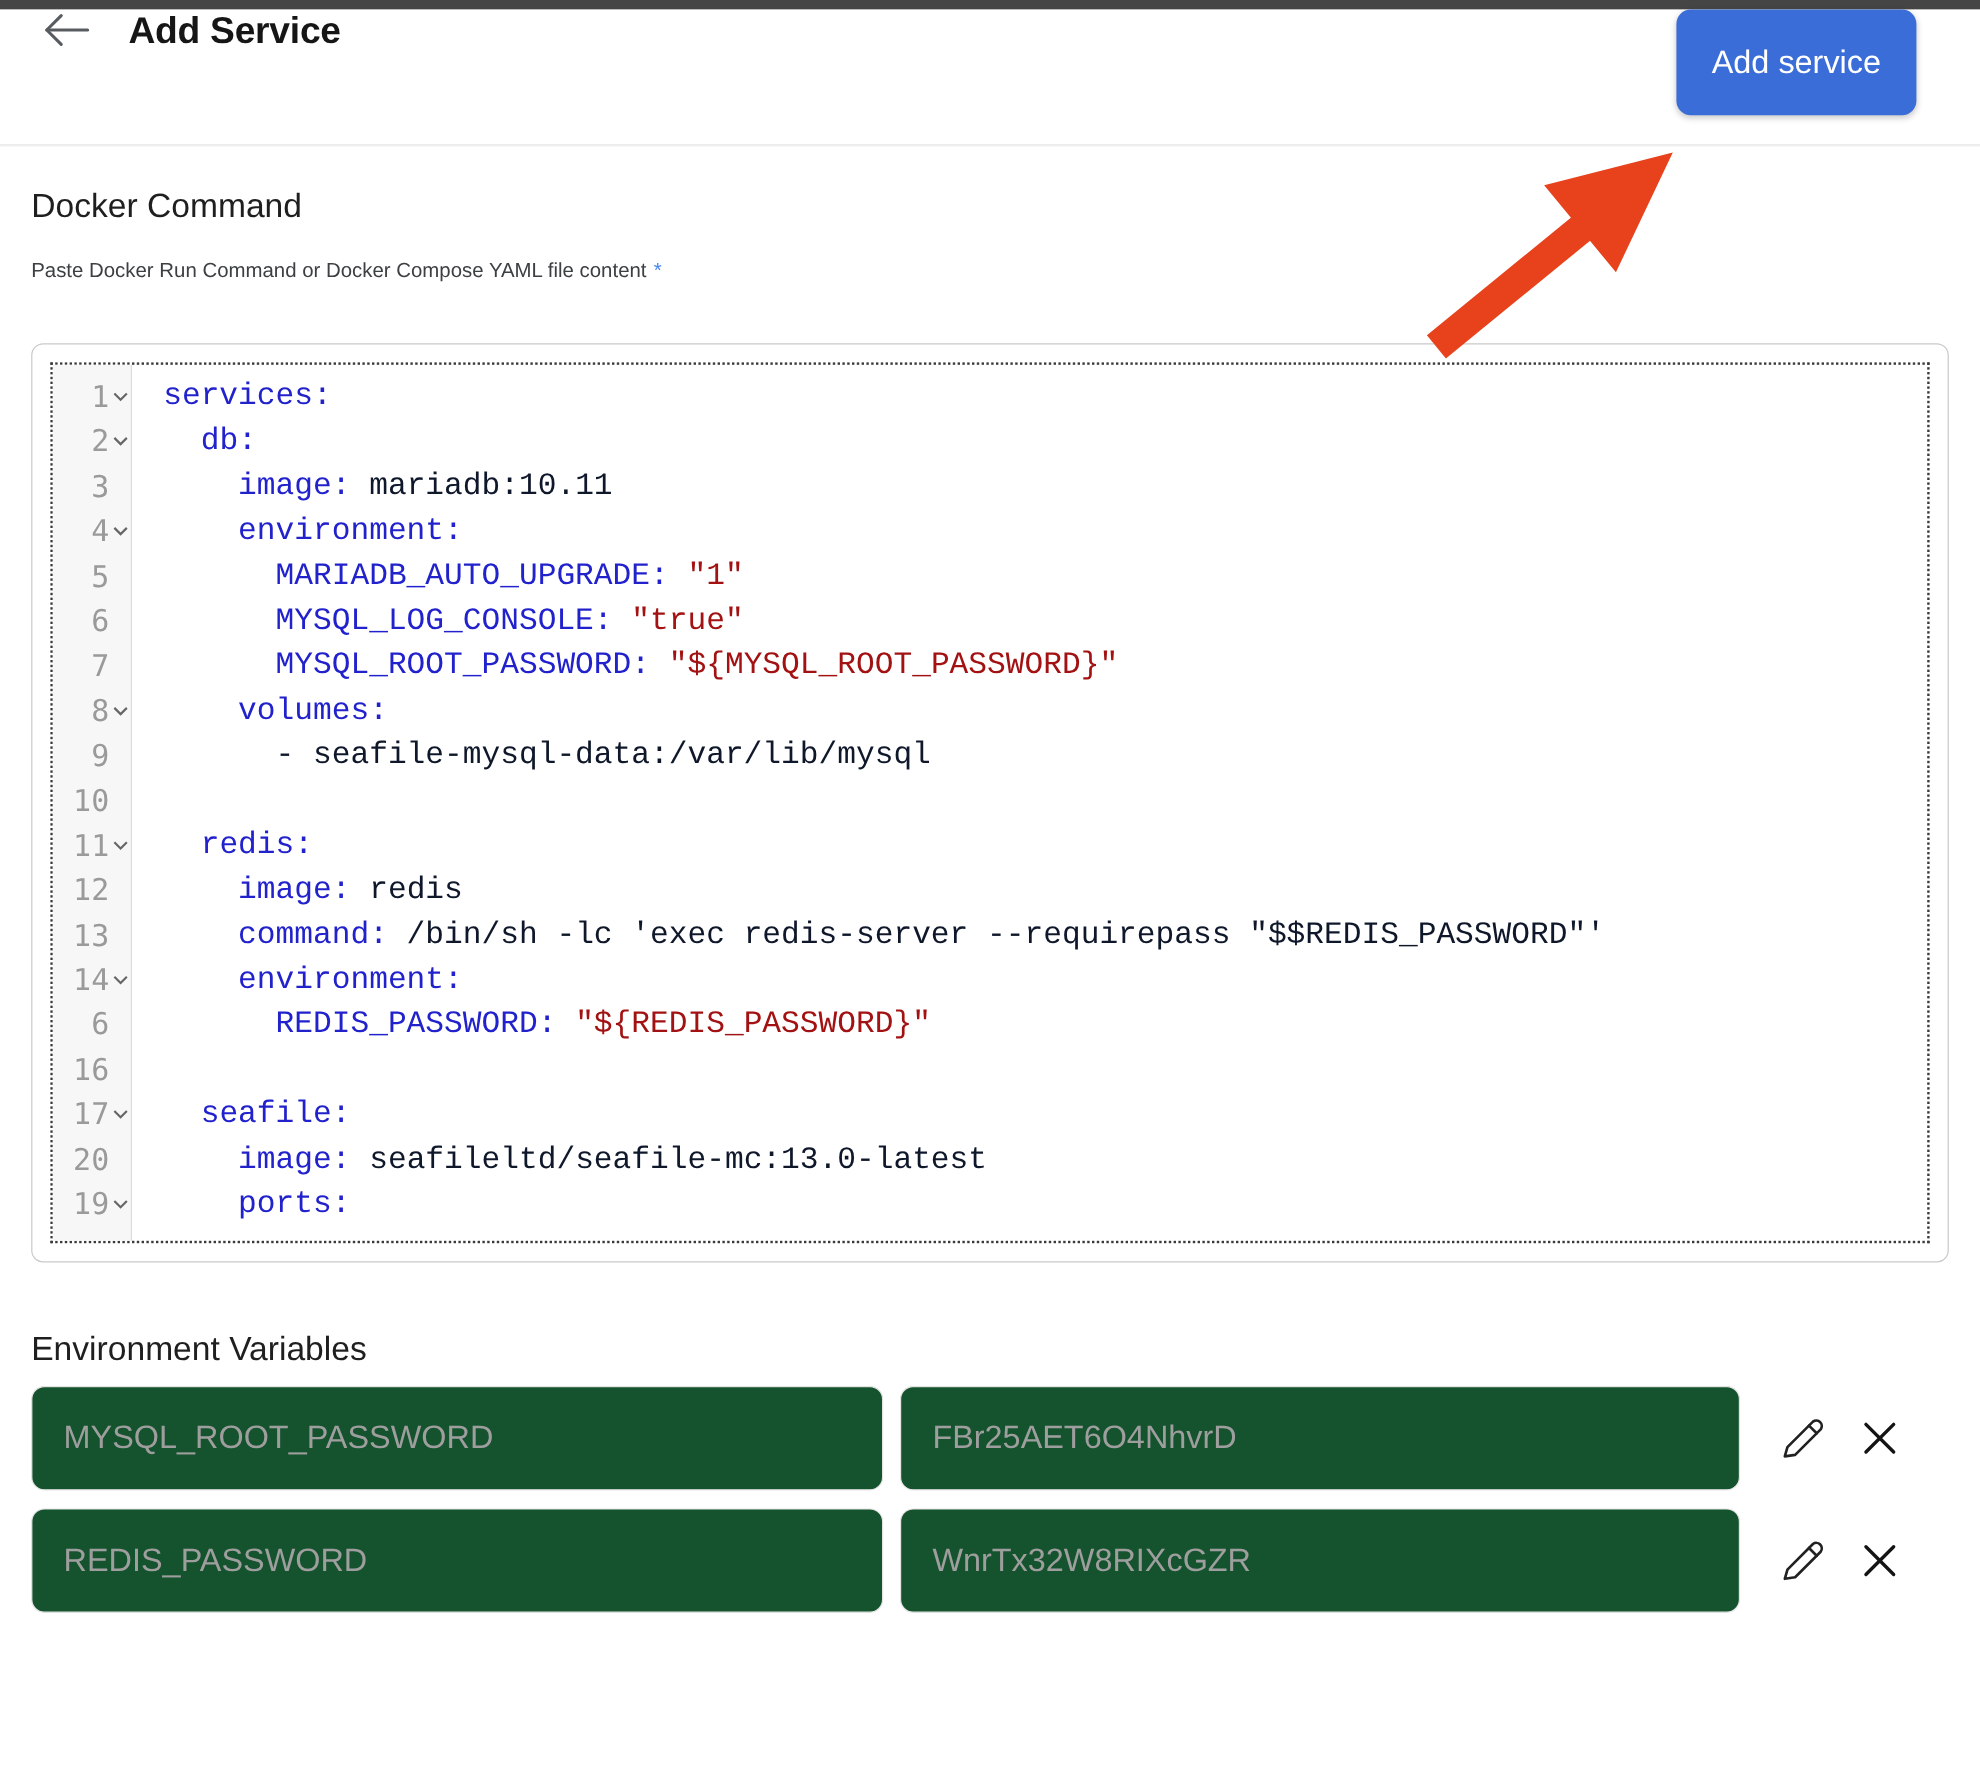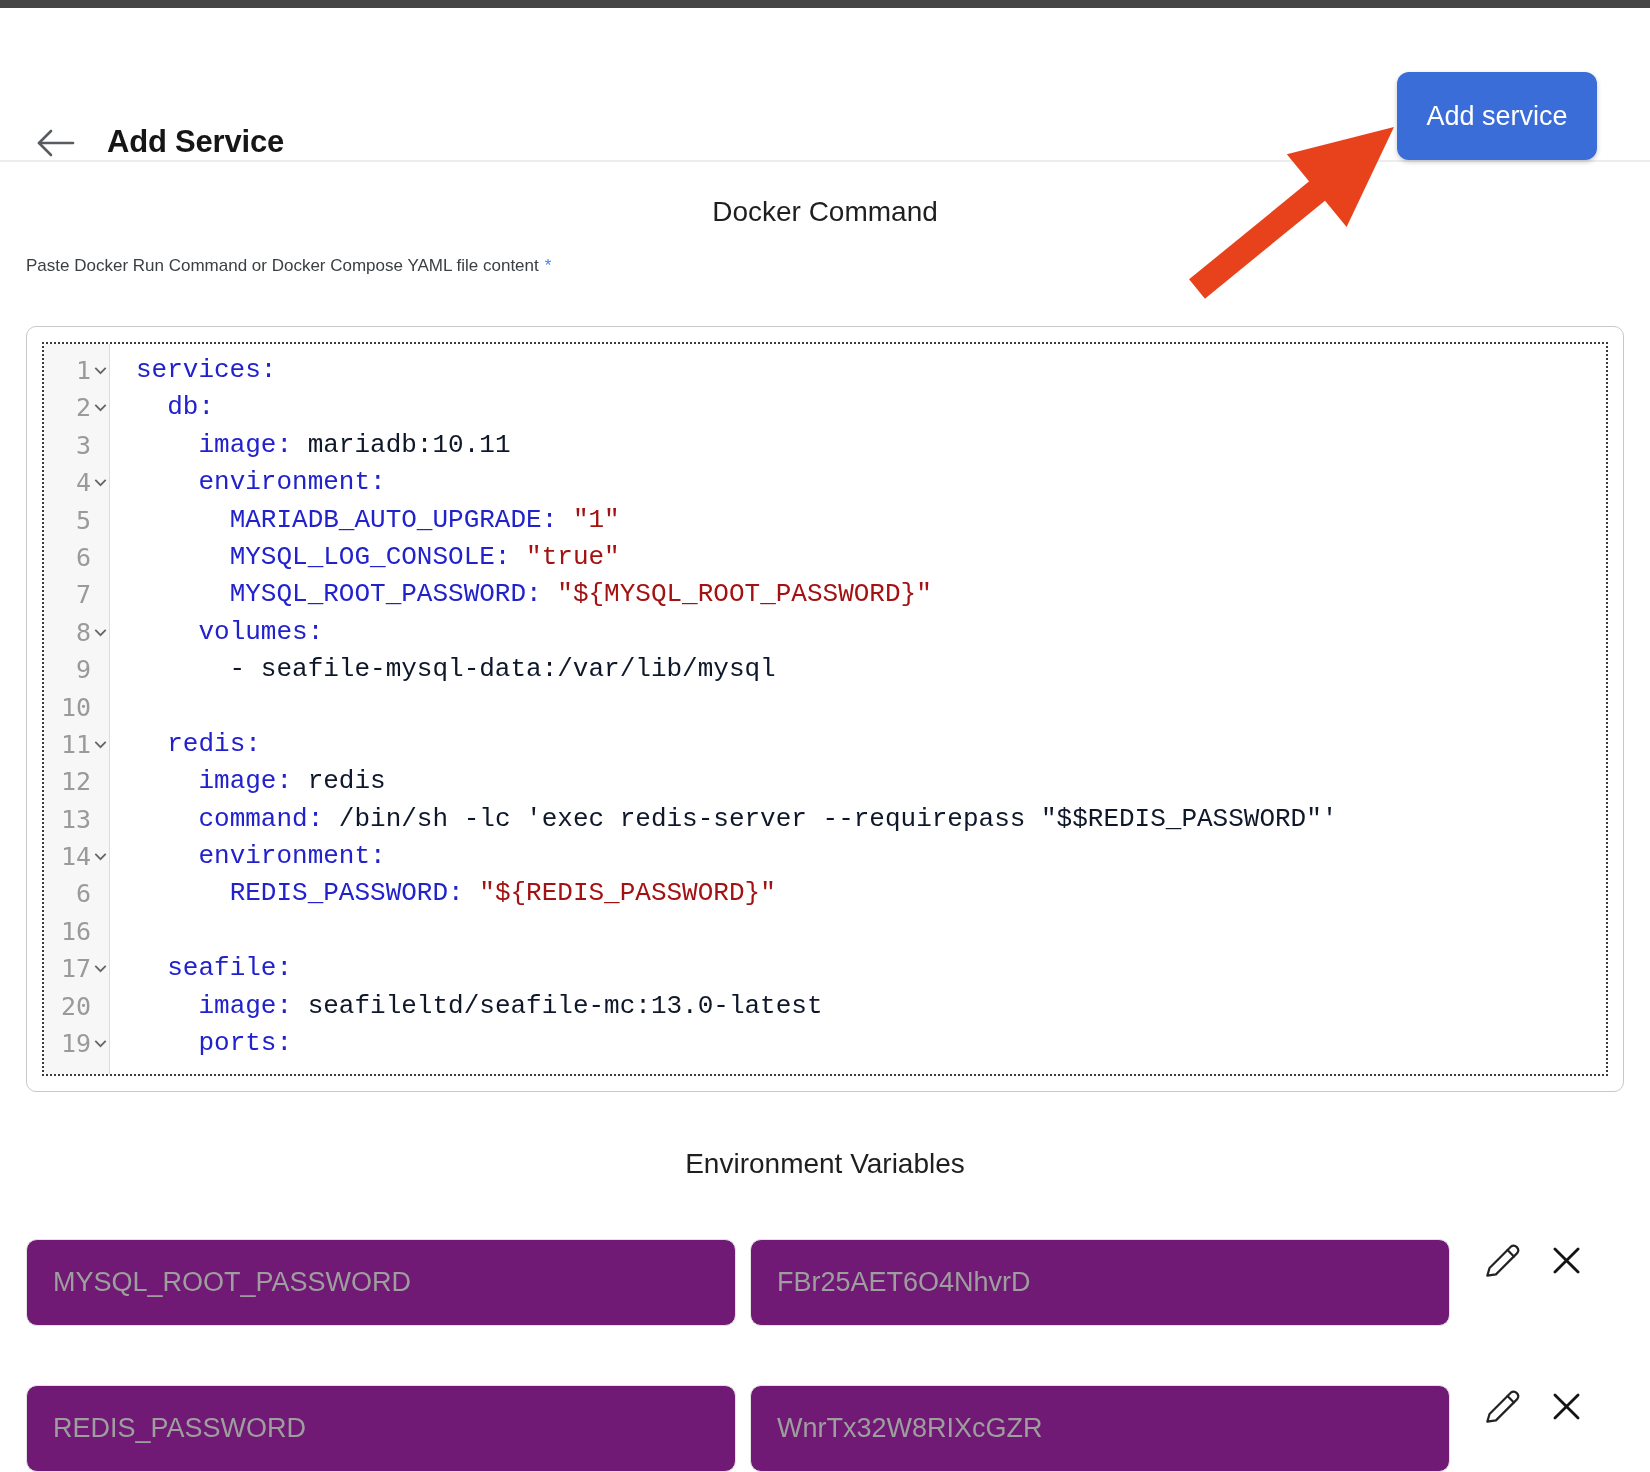--- a/index.html
+++ b/index.html
@@ -3,42 +3,42 @@
 <meta charset="utf-8">
 <style>
   html,body{margin:0;padding:0;}
   body{
     width:1650px;height:1472px;overflow:hidden;background:#ffffff;
     font-family:"Liberation Sans", sans-serif;position:relative;
   }
   .top-bar{height:8px;background:#454545;width:100%;}
   
   header{
-    height:152px;display:flex;align-items:flex-end;
+    height:112px;display:flex;align-items:flex-start;
     padding:0 53px 0 33px;box-sizing:border-box;background:#fff;
   }
   .back-btn{
     background:none;border:none;padding:0;margin:0;cursor:pointer;
     display:flex;align-items:center;
   }
   .back-btn svg{width:44px;height:34px;}
   h1{
     font-size:31px;font-weight:700;color:#161616;margin:0 0 0 30px;
     letter-spacing:-.2px;flex:1;
   }
   .add-btn{
     width:200px;height:88px;border:none;border-radius:12px;
     background:#3b6dd8;color:#ffffff;font-family:inherit;
     font-size:27px;font-weight:500;cursor:pointer;
     box-shadow:0 2px 5px rgba(0,0,0,.22);
   }
   .divider{height:2px;background:#ededed;width:100%;}
   
   main{padding:0 26px;box-sizing:border-box;}
-  h2{font-size:28px;font-weight:500;color:#1f1f1f;margin:34px 0 0 0;text-align:center;}
+  h2{font-size:28px;font-weight:500;color:#1f1f1f;margin:34px 0 0 0;}
   .instruction{font-size:17px;color:#3c4043;margin:28px 0 0 0;}
   .req{color:#4285f4;margin-left:6px;font-weight:500;}
   
   .editor{
     margin-top:50px;border:1.5px solid #c9c9c9;border-radius:10px;
     padding:15px;background:#fff;box-sizing:border-box;
   }
   .editor-inner{
     border:2px dotted #3a3a3a;display:flex;min-height:730px;background:#fff;
   }
@@ -67,23 +67,23 @@
     display:grid;grid-template-columns:710px 700px 1fr;column-gap:14px;
     margin-top:48px;font-size:26px;color:#2b2b2b;align-items:center;
   }
   .key-lbl{display:flex;align-items:center;gap:12px;}
   .help-icon svg{width:28px;height:28px;display:block;}
   .env-row{
     display:grid;grid-template-columns:710px 700px 1fr;column-gap:14px;
     margin-top:15px;align-items:center;
   }
   .field{
-    height:87px;background:#701a75;border:1.5px solid #e3e3e3;border-radius:11px;
+    height:87px;background:#14532d;border:1.5px solid #e3e3e3;border-radius:11px;
     display:flex;align-items:center;padding:0 26px;box-sizing:border-box;
-    font-size:27px;color:#9e9e9e;overflow:hidden;white-space:nowrap;margin-top:44px;
+    font-size:27px;color:#9e9e9e;overflow:hidden;white-space:nowrap;
   }
   .row-icons{display:flex;align-items:center;gap:26px;padding-left:16px;}
   .icon-btn{background:none;border:none;padding:0;cursor:pointer;display:flex;align-items:center;}
   .icon-btn.edit svg{width:44px;height:44px;stroke:#222;fill:none;stroke-width:1.2;}
   .icon-btn.remove svg{width:33px;height:33px;stroke:#141414;stroke-width:1.7;}
   
   .arrow-overlay{
     position:absolute;left:0;top:0;width:1650px;height:420px;
     pointer-events:none;z-index:6;
   }

